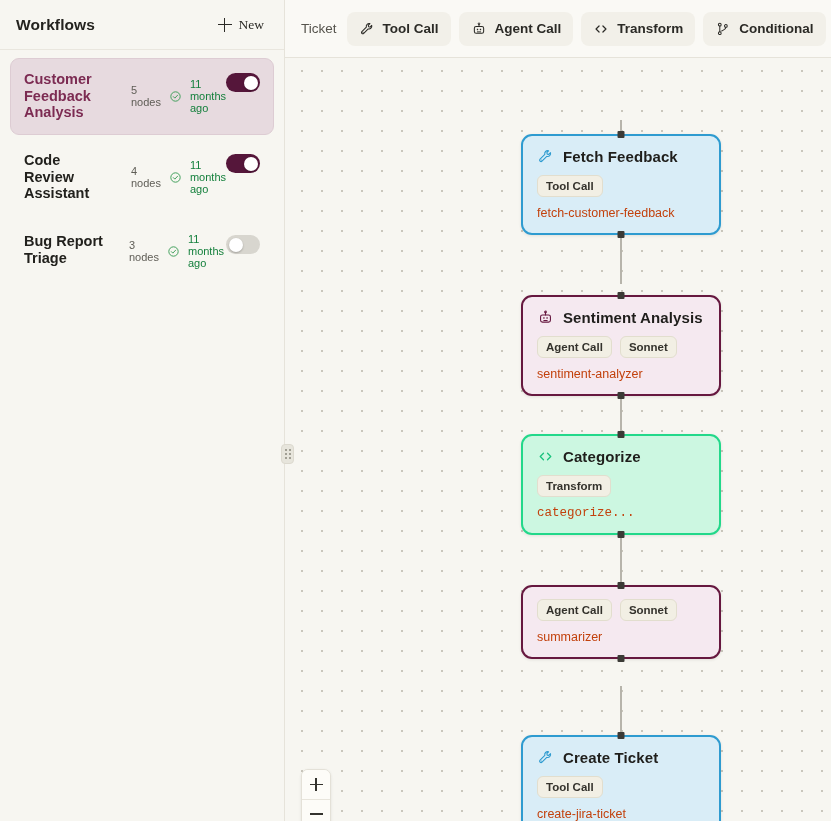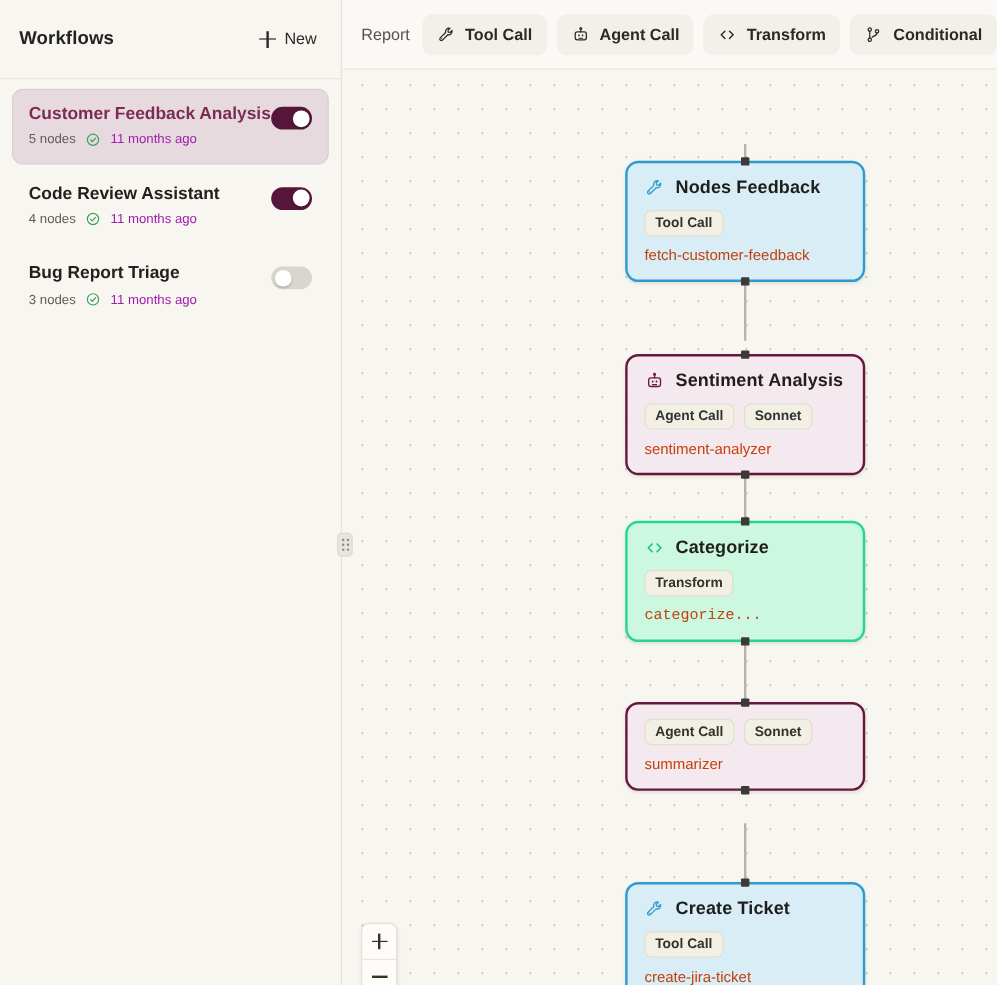--- a/index.html
+++ b/index.html
@@ -13,32 +13,32 @@
 
   
   .sidebar {
     width: 285px; height: 821px;
     background: #f7f6f1;
     border-right: 1px solid #e6e3da;
     display: flex; flex-direction: column;
     flex: 0 0 285px;
   }
   .sidebar-header {
-    height: 66px;
+    height: 50px;
     display: flex; align-items: center; justify-content: space-between;
     padding: 0 16px;
     border-bottom: 1px solid #e9e6de;
   }
   .sidebar-title {
     font-size: 15.5px; font-weight: 700; color: #24231f; letter-spacing: .1px;
   }
   .new-btn {
     display: flex; align-items: center; gap: 7px;
     font-size: 13.5px; color: #2b2a26; cursor: pointer;
-    padding: 3px 4px; border-radius: 6px;
+    padding: 3px 4px; border-radius: 6px; font-family: Liberation Serif, serif;
   }
   .plus-ico { width: 14px; height: 14px; position: relative; display: inline-block; }
   .plus-ico::before, .plus-ico::after {
     content: ""; position: absolute; background: #2b2a26;
   }
   .plus-ico::before { left: 0; top: 6px; width: 14px; height: 1.6px; }
   .plus-ico::after { top: 0; left: 6.2px; width: 1.6px; height: 14px; }
 
   .wf-list { padding: 8px 10px; display: flex; flex-direction: column; gap: 4px; }
   .wf-item {
@@ -46,27 +46,27 @@
     padding: 12px 13px 13px 13px;
     display: flex; align-items: flex-start; justify-content: space-between;
     cursor: pointer;
     background: transparent;
     border: 1px solid transparent;
   }
   .wf-item.selected {
     background: #e7dadf;
     border: 1px solid #ddccd3;
   }
-  .wf-text { display: flex; flex-direction: column; gap: 6px; min-width: 0; }
+  .wf-text { display: flex; gap: 18px; min-width: 0; }
   .wf-name { font-size: 14.5px; font-weight: 700; color: #22211d; line-height: 1.15; }
   .wf-item.selected .wf-name { color: #7c2b52; }
   .wf-meta { display: flex; align-items: center; gap: 8px; font-size: 11px; color: #6d6a62; }
   .wf-meta .nodes { color: #5f5d56; }
   .check-ico { width: 13px; height: 13px; flex: 0 0 13px; display: block; }
-  .wf-when { color: #a21caf; }
+  .wf-when { color: #15803d; }
 
   .toggle {
     width: 34px; height: 19px; border-radius: 999px;
     position: relative; flex: 0 0 34px; margin-top: 2px;
     cursor: pointer;
     background: #d8d6cf;
     transition: background .15s;
   }
   .toggle.on { background: #55163a; }
   .toggle .knob {
@@ -240,21 +240,21 @@
         <i></i>
         <i></i>
         <i></i>
         <i></i>
     </span>
   </div>
 
   <section class="main">
 
     <div class="toolbar">
-      <span class="toolbar-label">Report</span>
+      <span class="toolbar-label">Ticket</span>
       <div id="tb-buttons" style="display:flex;gap:8px;align-items:center;">
           <button class="node-btn">
             <svg width="16" height="16" viewBox="0 0 20 20" fill="none">
               <path d="M13.6 3.2a3.6 3.6 0 0 0-4.4 4.4L3.6 13.2a1.6 1.6 0 1 0 2.3 2.3l5.6-5.6a3.6 3.6 0 0 0 4.4-4.4l-2.1 2.1-1.8-.4-.4-1.8 2-2z" stroke="#2b2a26" stroke-width="1.3" stroke-linejoin="round"></path>
          <circle cx="5" cy="14.2" r=".7" fill="#2b2a26"></circle>
             </svg>
             <span>Tool Call</span>
           </button>
           <button class="node-btn">
             <svg width="16" height="16" viewBox="0 0 20 20" fill="none">
@@ -295,21 +295,21 @@
           <line x1="336" y1="62" x2="336" y2="76" stroke="#b7b4ab" stroke-width="2"></line>
         </svg>
       <div id="nodes-layer">
           <div class="node blue" style="left: 236px; top: 76px;">
             <span class="port top"></span>
             <div class="node-head">
               <svg width="17" height="17" viewBox="0 0 20 20" fill="none">
                 <path d="M13.6 3.2a3.6 3.6 0 0 0-4.4 4.4L3.6 13.2a1.6 1.6 0 1 0 2.3 2.3l5.6-5.6a3.6 3.6 0 0 0 4.4-4.4l-2.1 2.1-1.8-.4-.4-1.8 2-2z" stroke="#2e9bd0" stroke-width="1.3" stroke-linejoin="round"></path>
          <circle cx="5" cy="14.2" r=".7" fill="#2e9bd0"></circle>
               </svg>
-              <div class="node-title">Nodes Feedback</div>
+              <div class="node-title">Fetch Feedback</div>
             </div>
             <div class="badges">
               <span class="badge">Tool Call</span>
             </div>
             <div class="node-sub">fetch-customer-feedback</div>
             <span class="port bottom"></span>
           </div>
           <div class="node purple" style="left: 236px; top: 226px; margin-top: 11px;">
             <span class="port top"></span>
             <div class="node-head">

